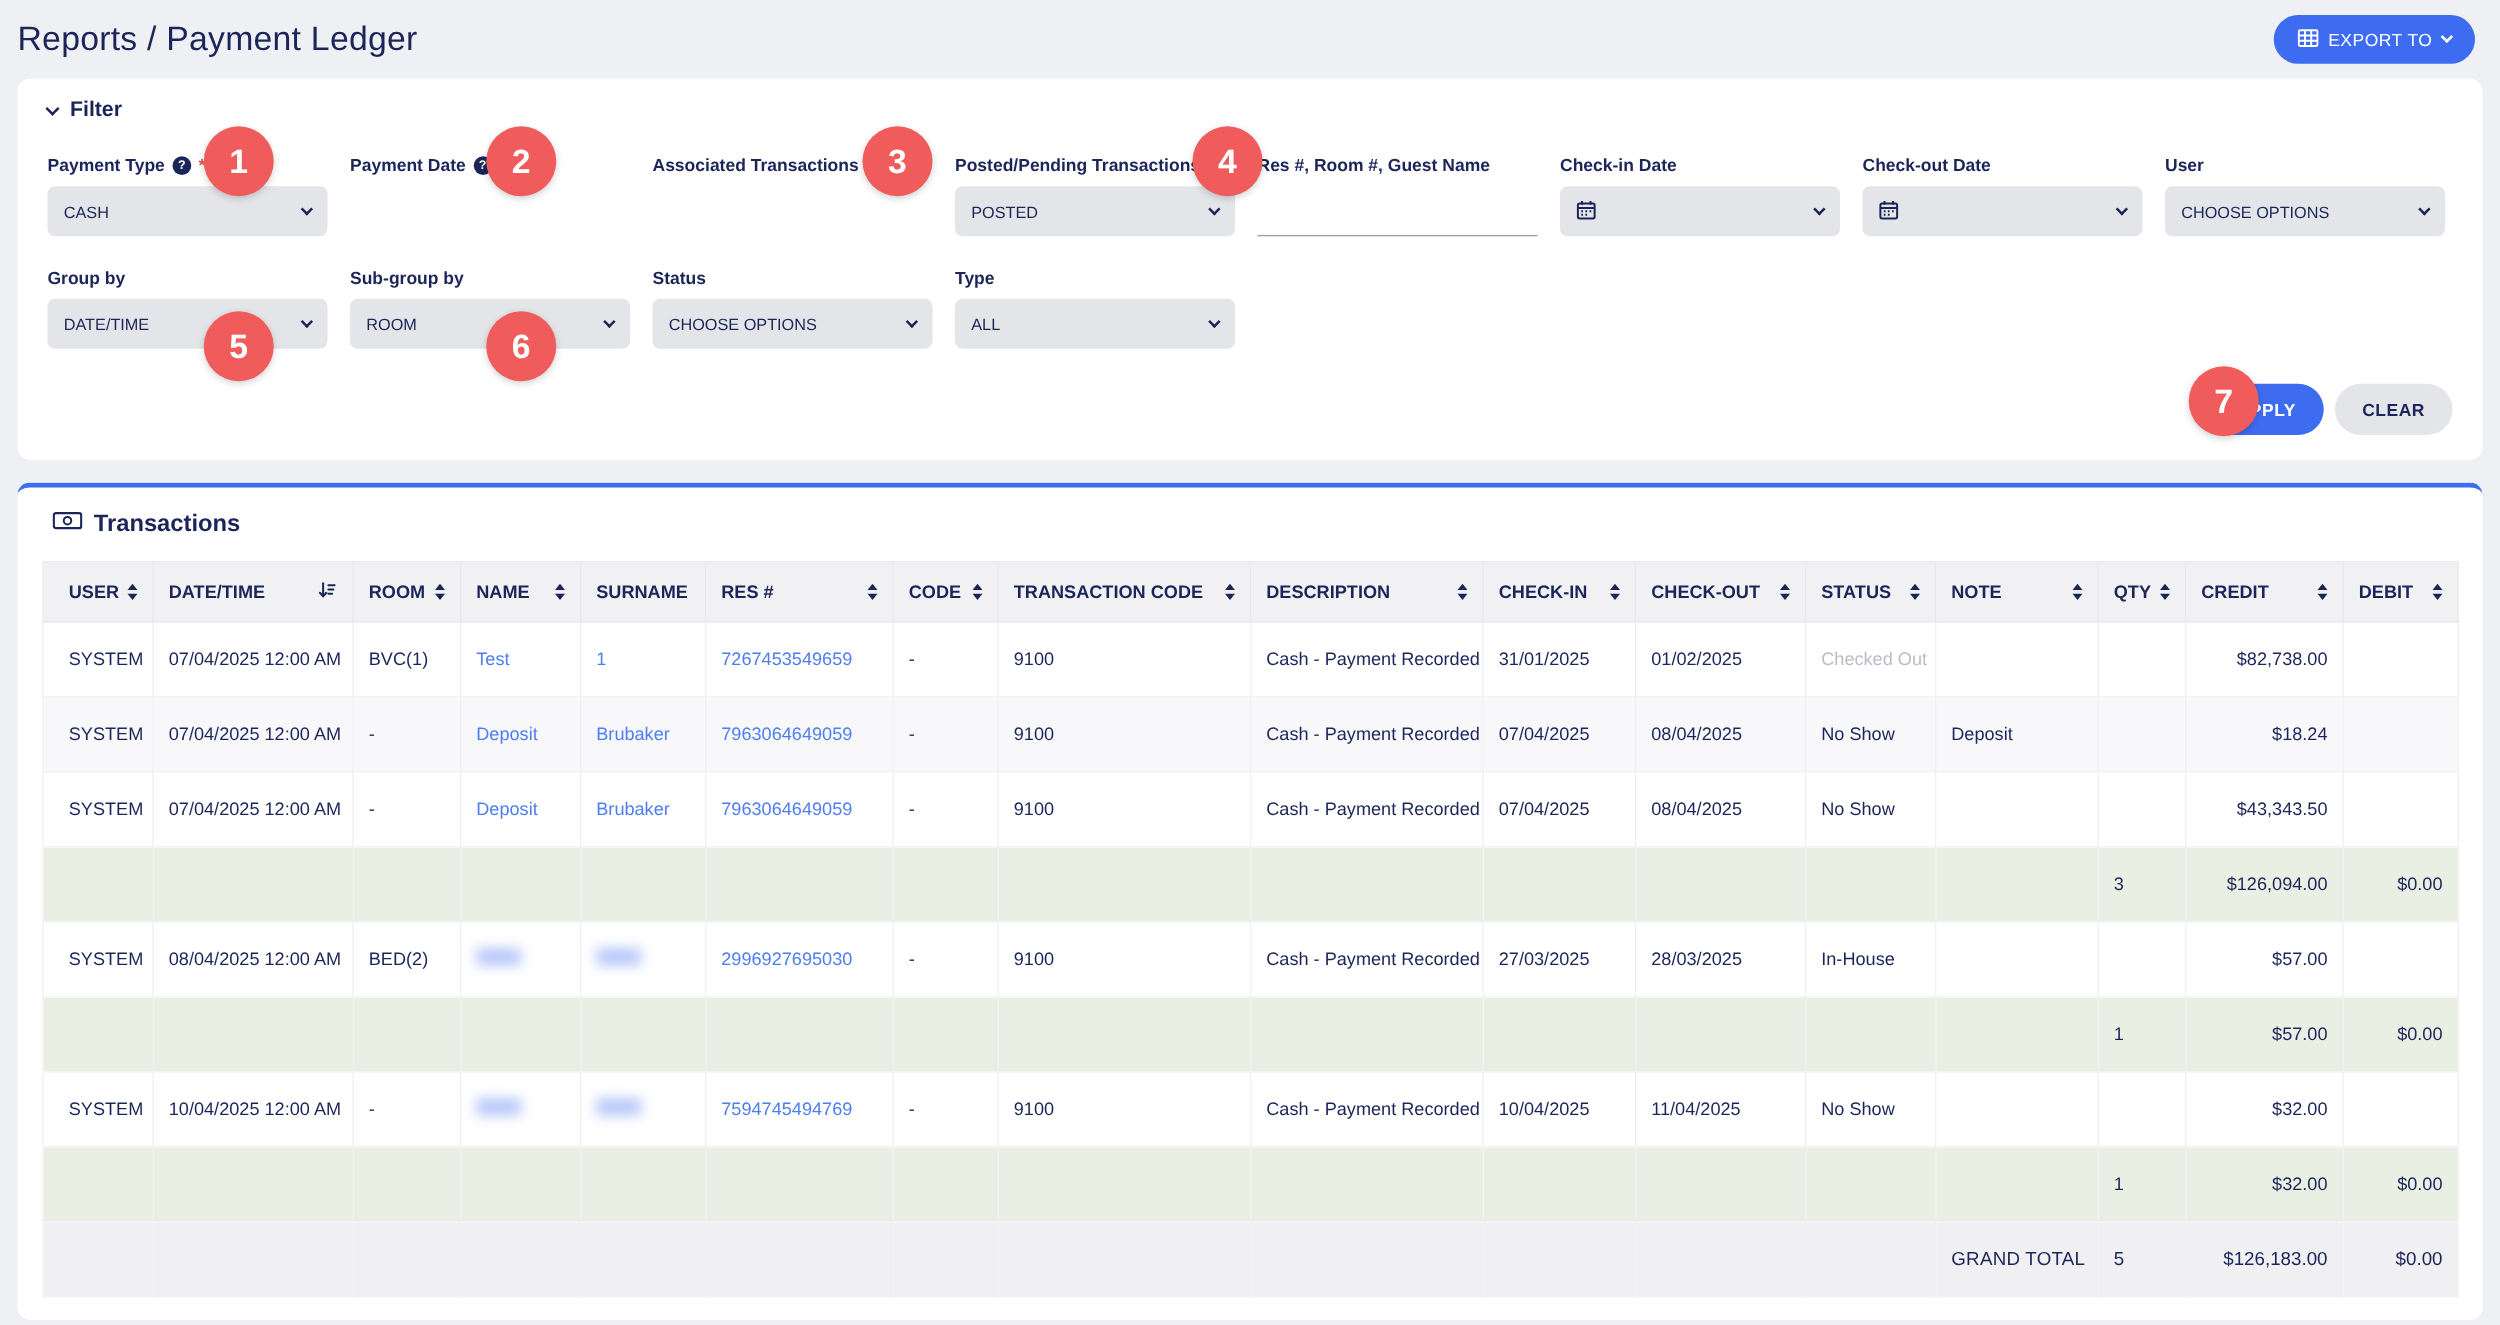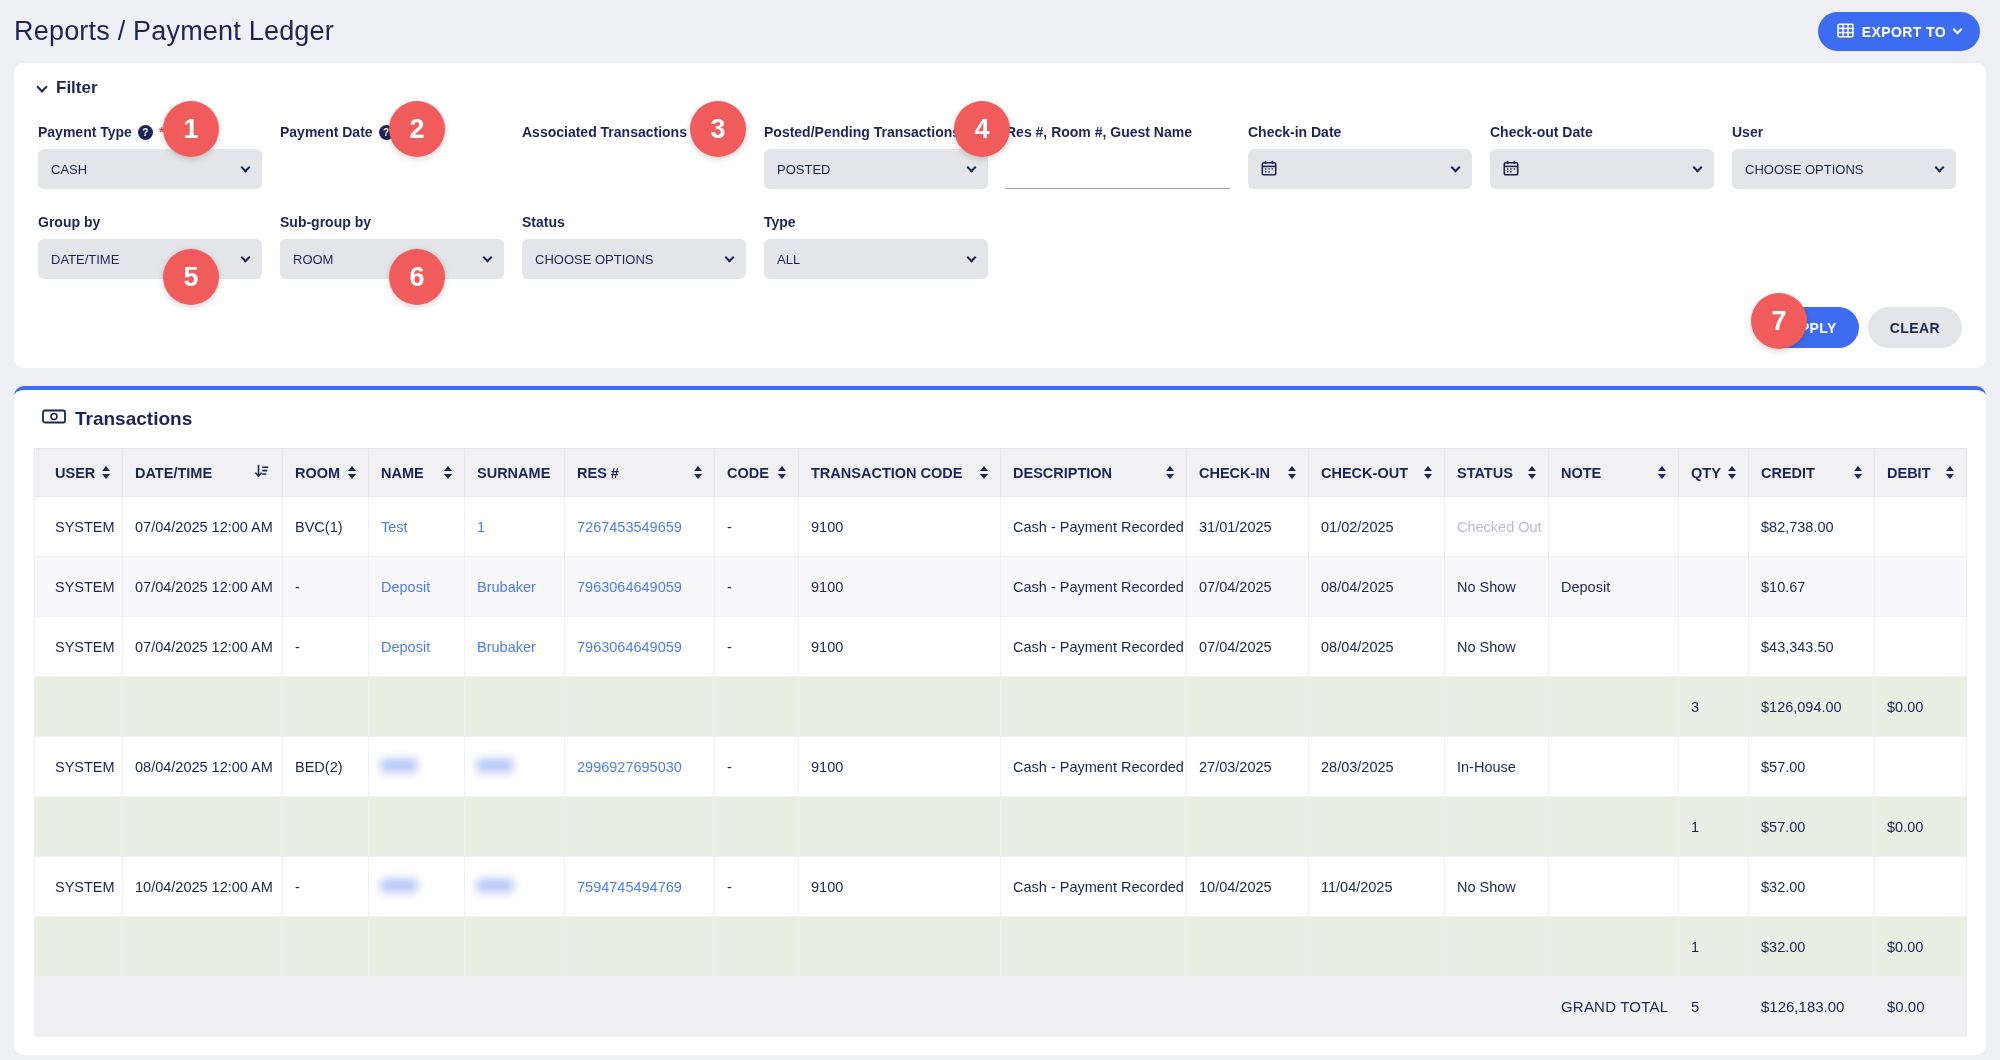--- a/index.html
+++ b/index.html
@@ -9,21 +9,21 @@
   *{box-sizing:border-box;}
   body{
     margin:0; width:2000px; height:1060px; overflow:hidden;
     background:#eef0f3; color:var(--navy);
     font-family:"Liberation Sans","DejaVu Sans",sans-serif;
   }
   
   .top{display:flex;justify-content:space-between;align-items:center;padding:12px 20px 12px 14px;}
   .page-title{font-size:27px;font-weight:400;letter-spacing:.2px;}
   .btn-export{display:flex;align-items:center;gap:8px;background:var(--accent);color:#fff;border:none;
-    border-radius:20px;height:39px;padding:0 19px;font-family:inherit;font-size:14px;font-weight:700;
+    border-radius:20px;height:39px;padding:0 19px;font-family:inherit;font-size:14px;font-weight:400;
     letter-spacing:.4px;cursor:pointer;}
   .chevron{width:8px;height:8px;border-right:2px solid var(--navy);border-bottom:2px solid var(--navy);
     transform:rotate(45deg);display:inline-block;flex:none;}
   .chevron.white{border-color:#fff;width:7px;height:7px;margin-top:-4px;}
   
   .card{background:#fff;border-radius:10px;margin:0 14px;position:relative;}
   .filter-card{padding:14px 24px 20px;}
   .filter-head{display:flex;align-items:center;gap:10px;font-size:17px;font-weight:800;height:22px;
     margin-bottom:24px;width:max-content;cursor:pointer;}
   .filter-head .chevron{margin-top:-3px;}
@@ -60,21 +60,21 @@
   .sort-icon{display:inline-flex;flex-direction:column;gap:3px;flex:none;}
   .sort-icon i{display:block;width:0;height:0;border-left:4.5px solid transparent;border-right:4.5px solid transparent;}
   .sort-icon .up{border-bottom:5.5px solid var(--navy);}
   .sort-icon .dn{border-top:5.5px solid var(--navy);}
   tbody td{height:60px;border:1px solid #eff0f3;font-size:14.5px;padding:0 12px;background:#fff;
     overflow:hidden;white-space:nowrap;}
   tbody td:first-child{padding-left:20px;}
   tr.shaded td{background:#f8f8fa;}
   tr.subtotal td{background:var(--subtotal);}
   tr.grandtotal td{background:#f0f0f2;font-weight:400;font-size:15px;}
-  td.num{}
+  td.num{text-align:right;}
   td.gt-note{text-align:right;letter-spacing:.2px;}
   .cell-link{color:var(--link);text-decoration:none;cursor:pointer;}
   .muted{color:#b9bdc7;}
   .redact{display:inline-block;width:36px;height:13px;border-radius:3px;background:#7d9bf5;
     filter:blur(5px);opacity:.6;}
   svg{flex:none;}
 </style>
 </head>
 <body>
 
@@ -461,21 +461,21 @@
           <td><a class="cell-link">Brubaker</a></td>
           <td><a class="cell-link">7963064649059</a></td>
           <td><span>-</span></td>
           <td><span>9100</span></td>
           <td><span>Cash - Payment Recorded</span></td>
           <td><span>07/04/2025</span></td>
           <td><span>08/04/2025</span></td>
           <td><span>No Show</span></td>
           <td><span>Deposit</span></td>
           <td></td>
-          <td class="num"><span>$10.67</span></td>
+          <td class="num"><span>$18.24</span></td>
           <td class="num"></td>
         </tr>
         <tr class="data">
           <td><span>SYSTEM</span></td>
           <td><span>07/04/2025 12:00 AM</span></td>
           <td><span>-</span></td>
           <td><a class="cell-link">Deposit</a></td>
           <td><a class="cell-link">Brubaker</a></td>
           <td><a class="cell-link">7963064649059</a></td>
           <td><span>-</span></td>

